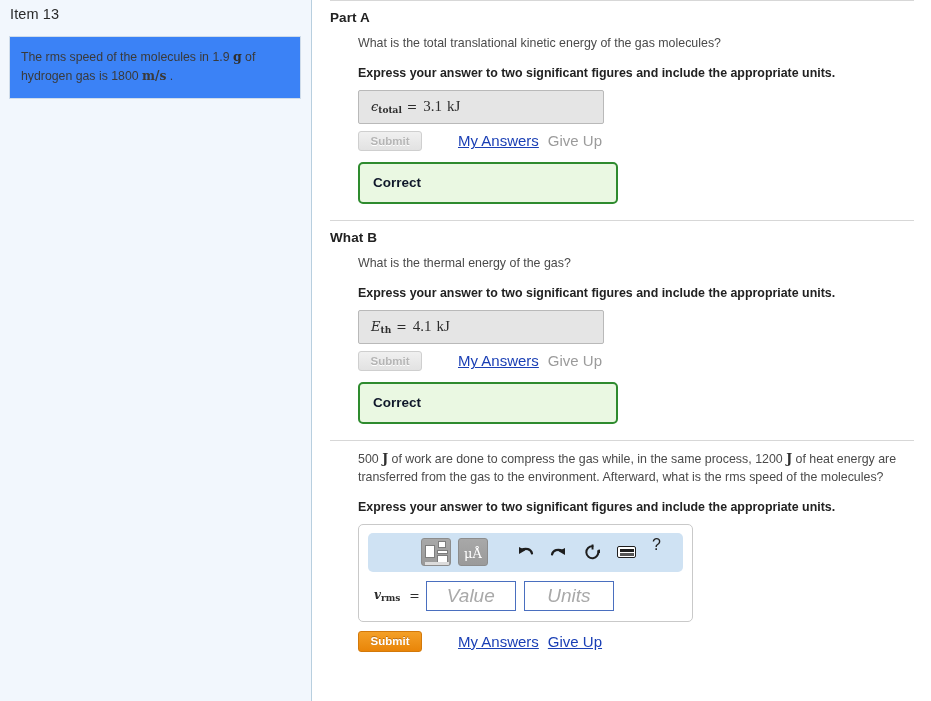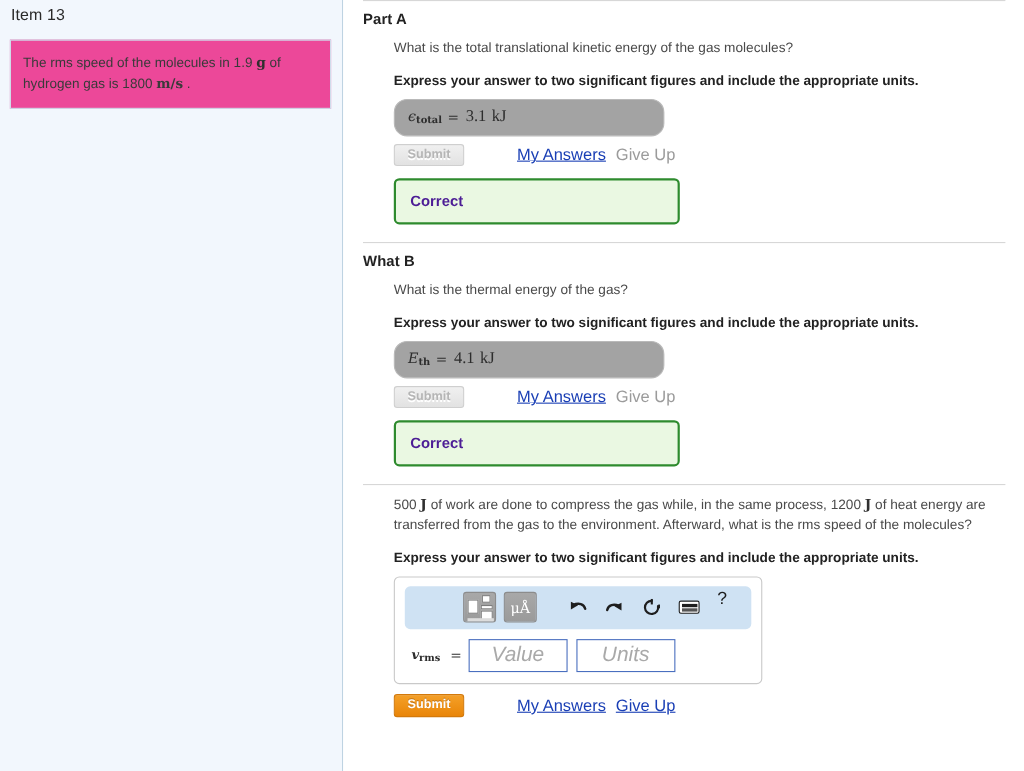--- a/index.html
+++ b/index.html
@@ -22,21 +22,21 @@
   }
   .item-title {
     font-size: 14.5px;
     color: #2a2a2a;
     padding: 6px 0 0 10px;
     margin-bottom: 14px;
     letter-spacing: .1px;
   }
   .question-box {
     margin: 0 10px 0 9px;
-    background: #ec4899;
+    background: #3b82f6;
     border: 1px solid #cfdcea;
     padding: 11px 12px 13px 11px;
     font-size: 12.3px;
     line-height: 1.5;
     color: #3a3a3a;
   }
   .mathinline {
     font-family: "DejaVu Serif", "Liberation Serif", serif;
     font-weight: bold;
     font-size: 12.5px;
@@ -79,25 +79,25 @@
     font-weight: bold;
     color: #222;
     margin: 0 0 10px 0;
   }
 
   
   .answer-box {
     width: 246px;
     height: 34px;
     border: 1px solid #b9b9b9;
-    border-radius: 12px;
+    border-radius: 2px;
     display: flex;
     align-items: center;
     padding-left: 12px;
-    background: #a3a3a3;
+    background: #e5e5e5;
     margin-bottom: 7px;
   }
   .var-label {
     font-family: "DejaVu Serif", "Liberation Serif", serif;
     font-size: 13px;
     color: #2d2d2d;
   }
   .var-label i { font-style: italic; }
   .sub {
     font-size: 9px;
@@ -107,21 +107,21 @@
     font-weight: bold;
   }
   .eq { margin: 0 6px 0 5px; font-family:"DejaVu Serif","Liberation Serif",serif; font-size: 12.5px; color:#2d2d2d;}
   .answer-value {
     font-family: Liberation Serif, serif;
     font-size: 15px;
     color: #2d2d2d;
   }
 
   
-  .btn-row { display: flex; align-items: center; margin-bottom: 11px; gap: 12px; }
+  .btn-row { display: flex; align-items: center; margin-bottom: 11px; }
   .btn-submit {
     width: 64px; height: 20px;
     border: 1px solid #cfcfcf;
     border-radius: 3px;
     background: linear-gradient(#f0f0f0, #e2e2e2);
     color: #b5b5b5;
     font-size: 11.5px;
     font-weight: bold;
     text-align: center;
     line-height: 18px;
@@ -156,21 +156,21 @@
     height: 42px;
     border: 2px solid #2e8b2e;
     border-radius: 5px;
     background: #eaf8e2;
     display: flex;
     align-items: center;
     padding-left: 13px;
     margin-bottom: 16px;
   }
   .correct-text {
-    color: #4c1d95;
+    color: #0f172a;
     font-size: 13.5px;
     font-weight: bold;
   }
 
   
   .math-widget {
     width: 335px;
     border: 1px solid #c9c9c9;
     border-radius: 5px;
     background: #fff;

